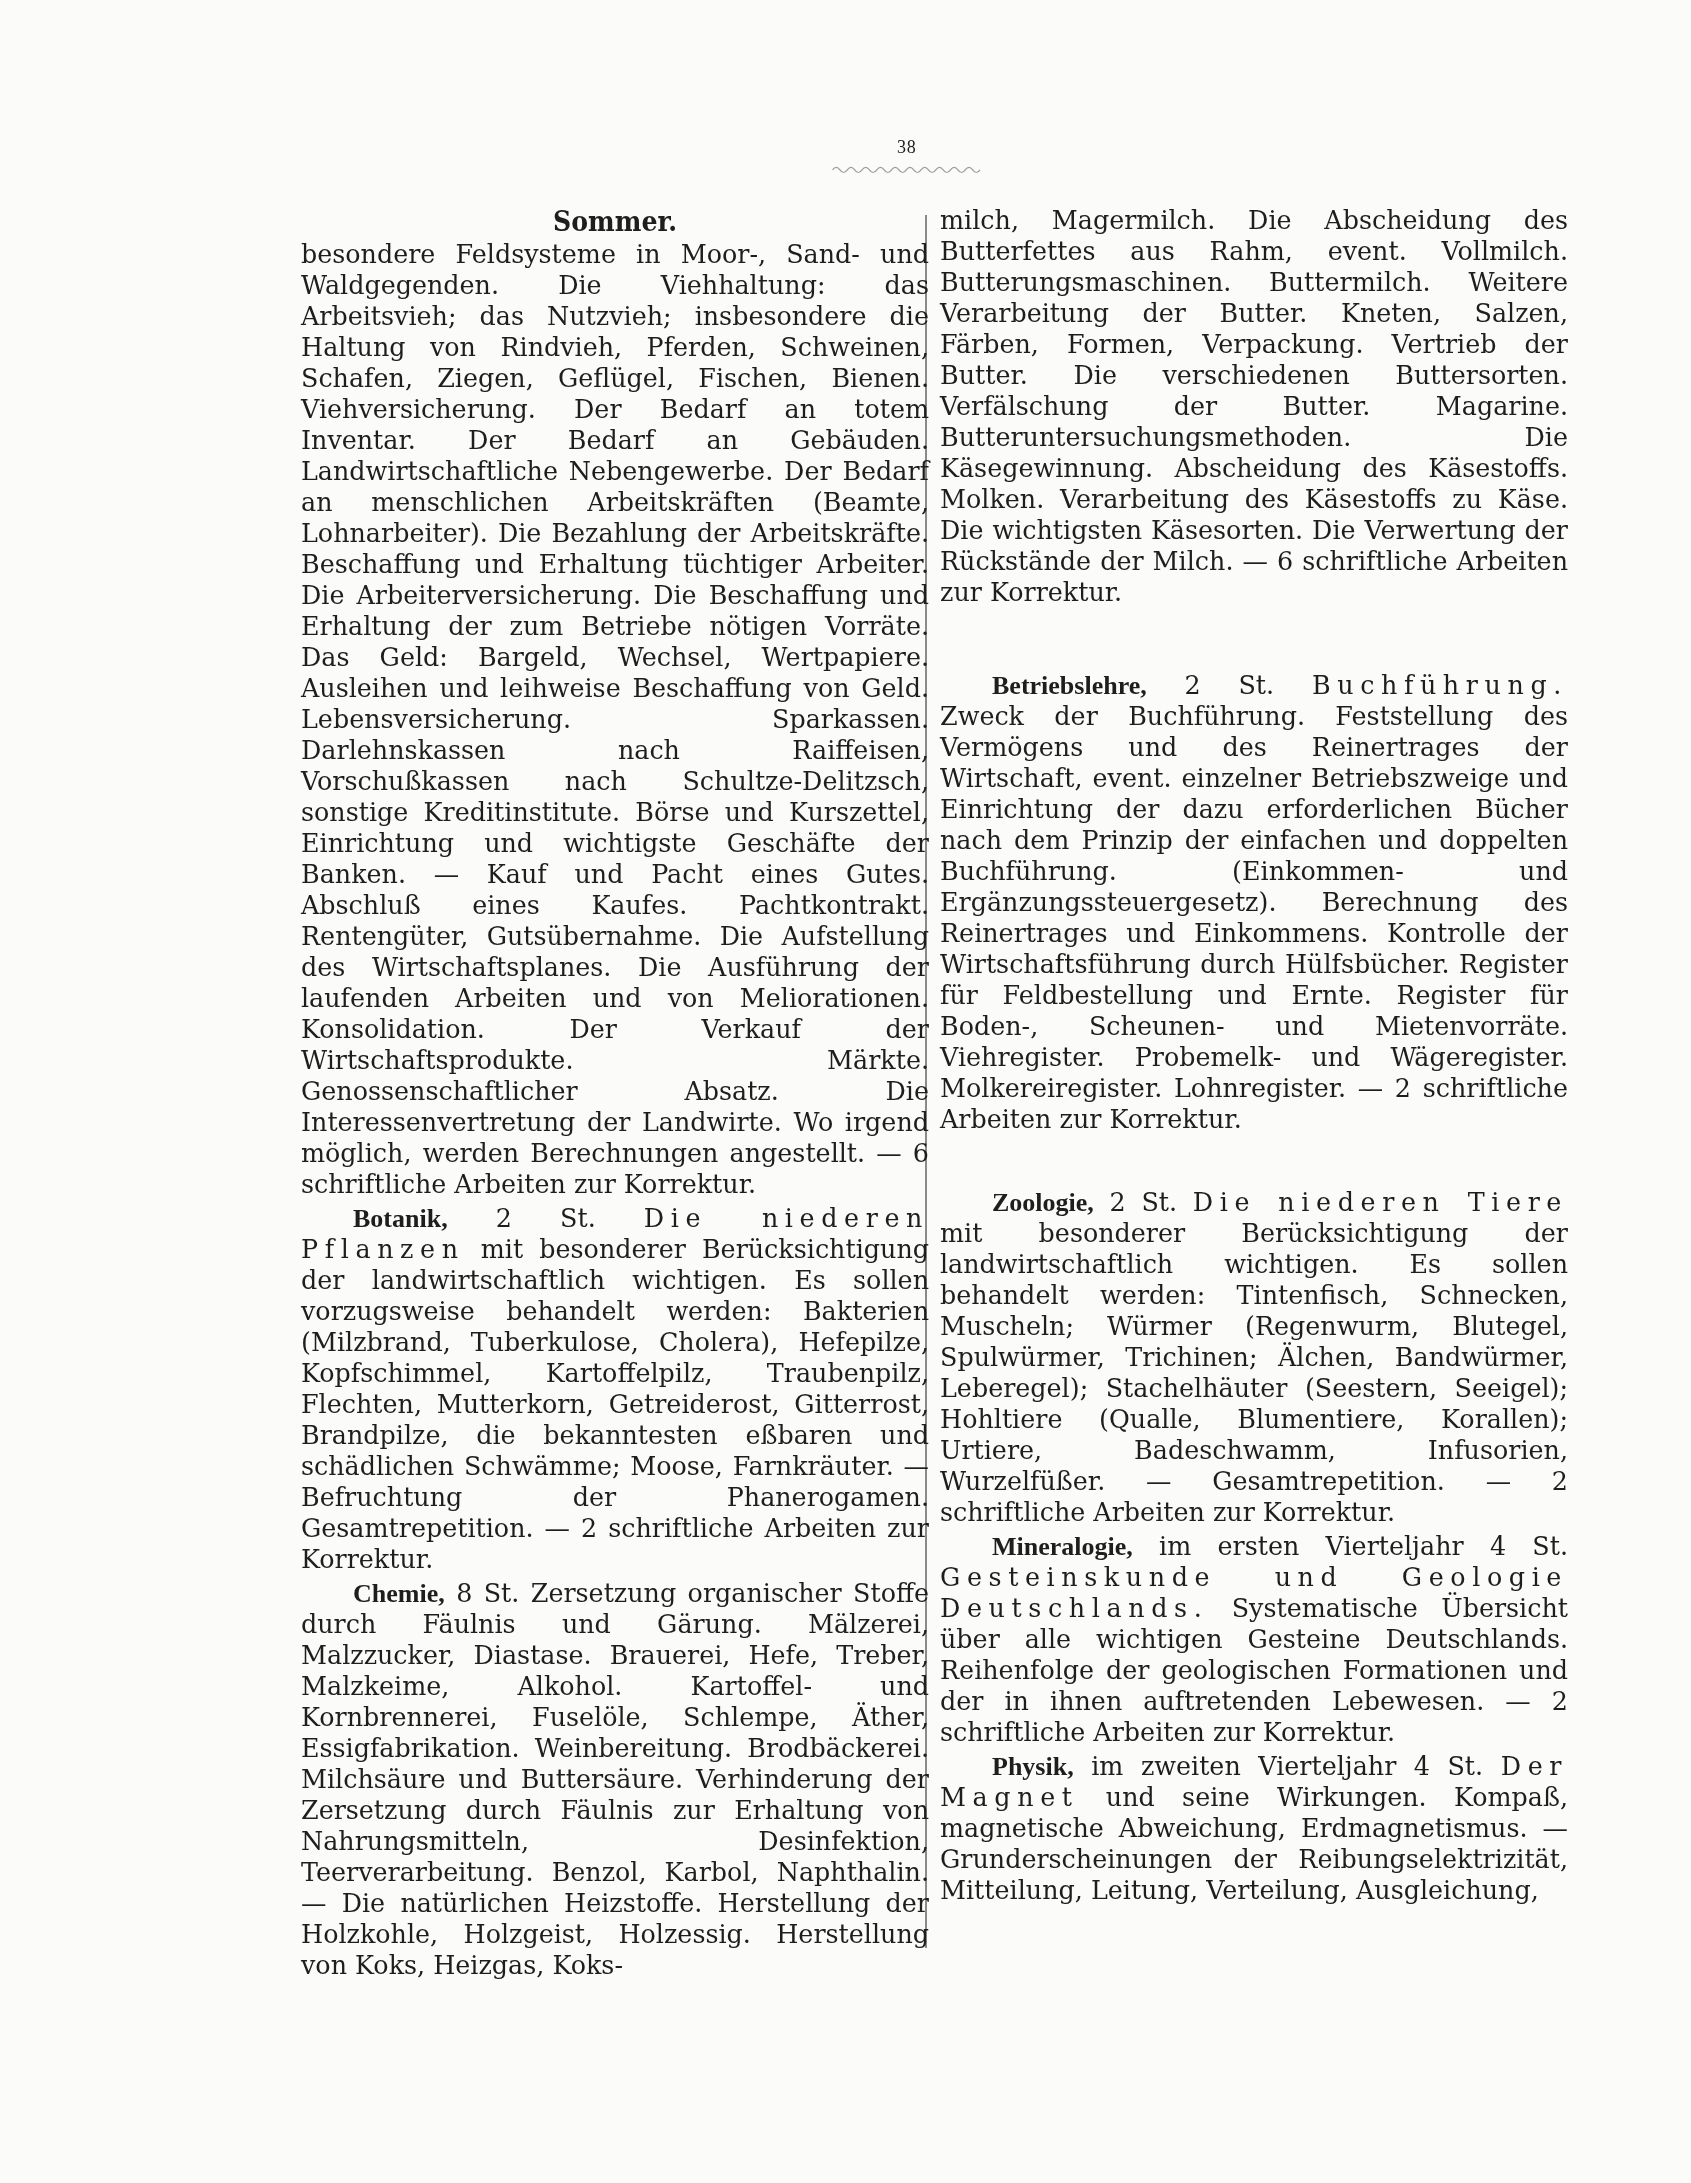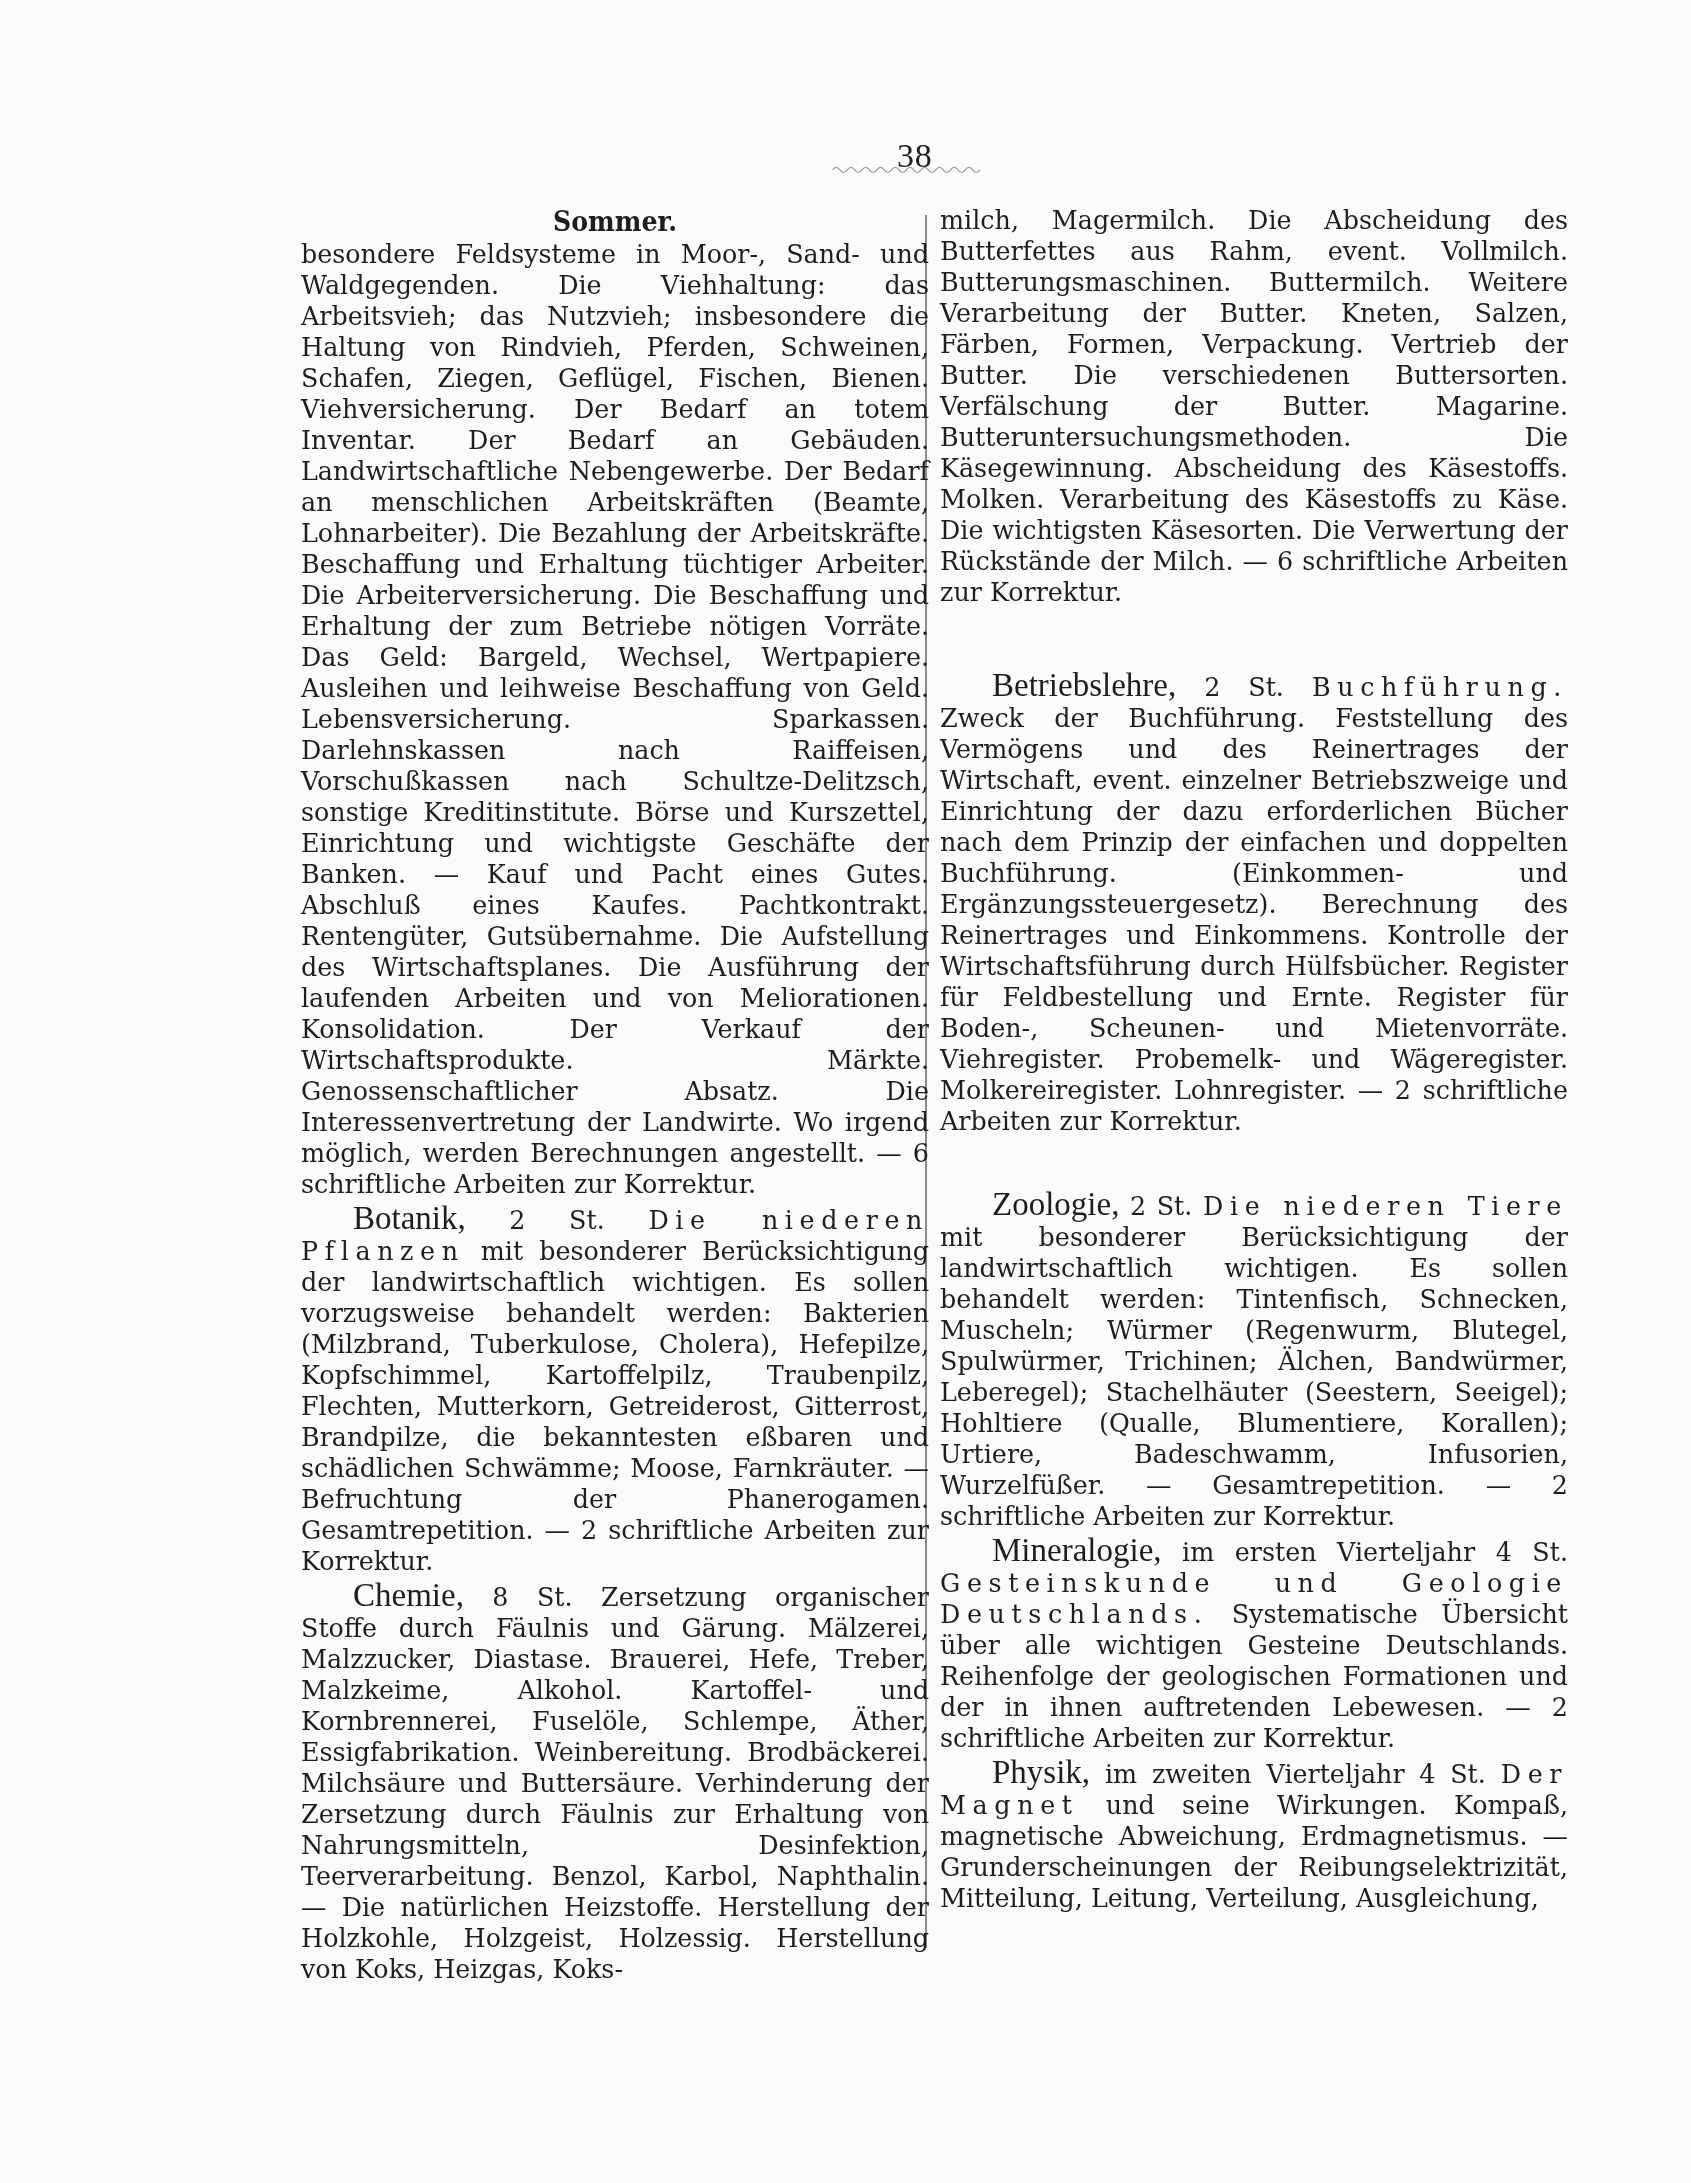--- a/index.html
+++ b/index.html
@@ -6,21 +6,21 @@
   body {
     width: 1692px; height: 2183px;
     background: #fbfbfa;
     position: relative;
     overflow: hidden;
     font-family: "DejaVu Serif", serif;
     color: #1e1e1e;
   }
   .page-number {
     position: absolute; left: 897px; top: 137px;
-    font-size: 34px; letter-spacing: 0.7px;
+    font-size: 18px; letter-spacing: 0.7px;
     font-family: "Liberation Serif", serif;
   }
   .ornament {
     position: absolute; left: 831px; top: 164px; width: 155px; height: 11.8px;
   }
   .divider {
     position: absolute; left: 925px; top: 215px; width: 1.5px; height: 1733px;
     background: #8a8a8a;
   }
   .col {
@@ -31,23 +31,23 @@
   .col.left { left: 301px; }
   .col.right { left: 940px; }
   .col-head {
     text-align: center; font-weight: bold;
     font-family: "DejaVu Serif Condensed", "DejaVu Serif", serif;
     font-size: 28px; line-height: 34px;
   }
   .para { margin: 0; text-indent: 0; }
   .para.indent { text-indent: 52px; }
   .subject {
-    font-weight: normal;
+    font-weight: bold;
     font-family: "Liberation Serif", serif;
-    font-size: 33px;
+    font-size: 26px;
   }
   .spaced { letter-spacing: 6.6px; }
   .gap-lg { margin-top: 62px; }
   .gap-md { margin-top: 52px; }
   .gap-sm { margin-top: 2.9px; }
 </style>
 </head>
 <body>
 
 <div class="page-number">38</div>

